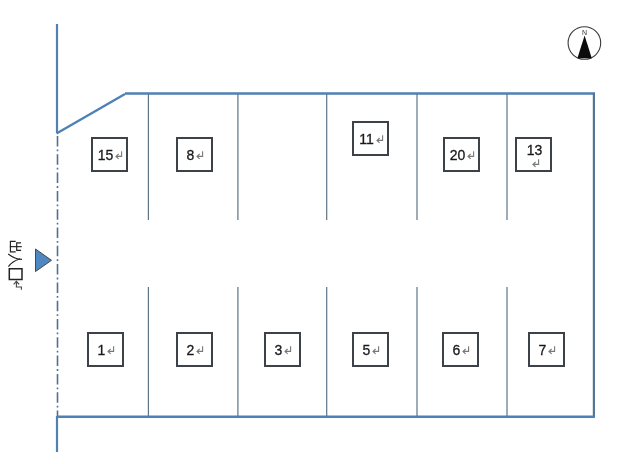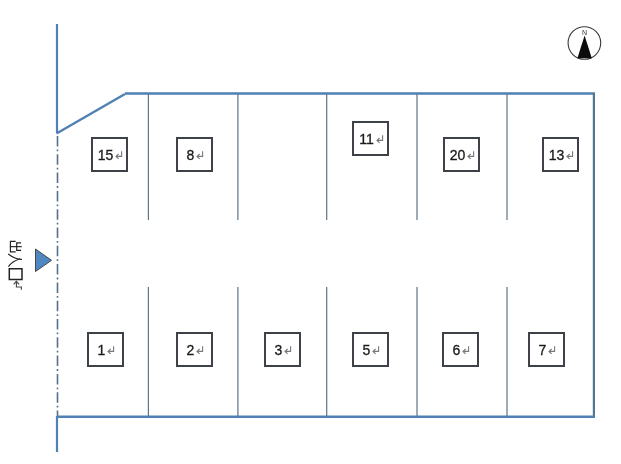--- a/index.html
+++ b/index.html
@@ -96,21 +96,21 @@
       </svg>
     </div>
 
 <div class="stall" style="left:443px;top:137px;">
       <span class="num">20</span>
       <svg width="9" height="10" viewBox="0 0 9 10">
         <path d="M7.6,1.2 V6.4 H2.2 M4.6,4.0 L2.0,6.4 L4.6,8.8" fill="none" stroke="#787878" stroke-width="1.1"></path>
       </svg>
     </div>
 
-<div class="stall" style="left:542px;top:137px;">
+<div class="stall" style="left:515px;top:137px;flex-direction:column;">
       <span class="num">13</span>
       <svg width="9" height="10" viewBox="0 0 9 10">
         <path d="M7.6,1.2 V6.4 H2.2 M4.6,4.0 L2.0,6.4 L4.6,8.8" fill="none" stroke="#787878" stroke-width="1.1"></path>
       </svg>
     </div>
 
 <div class="stall" style="left:87px;top:332px;">
       <span class="num">1</span>
       <svg width="9" height="10" viewBox="0 0 9 10">
         <path d="M7.6,1.2 V6.4 H2.2 M4.6,4.0 L2.0,6.4 L4.6,8.8" fill="none" stroke="#787878" stroke-width="1.1"></path>

